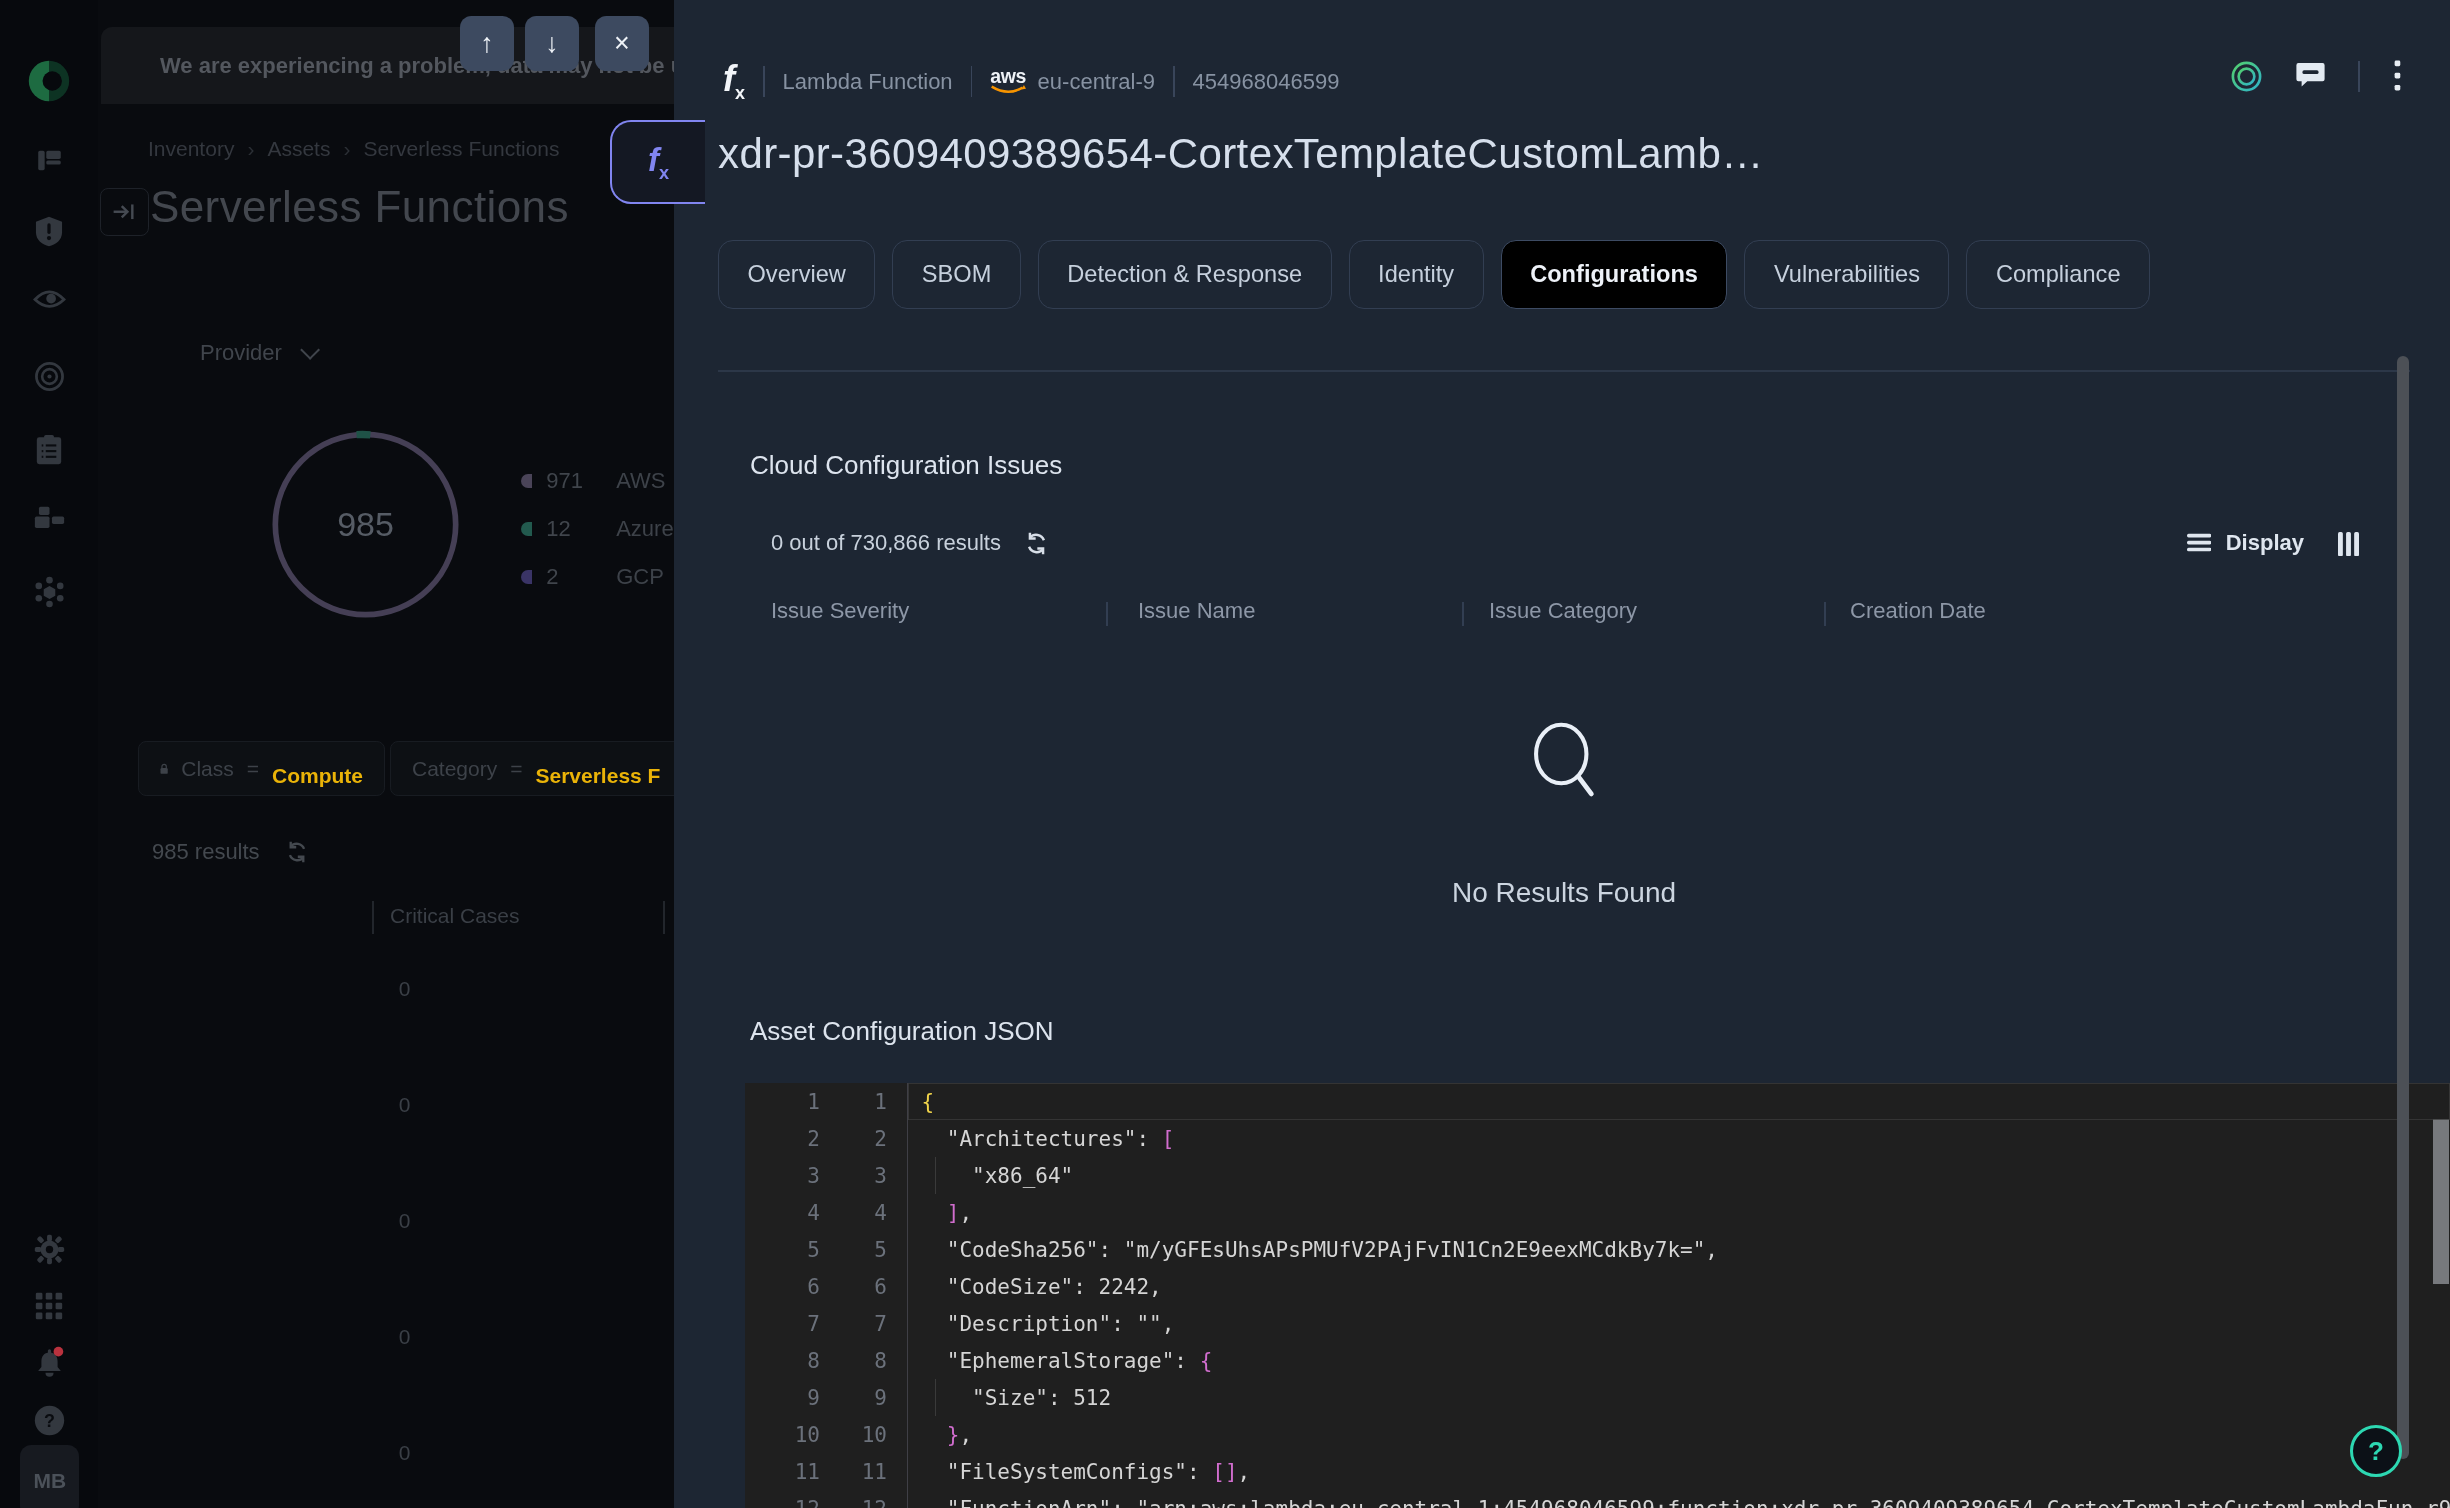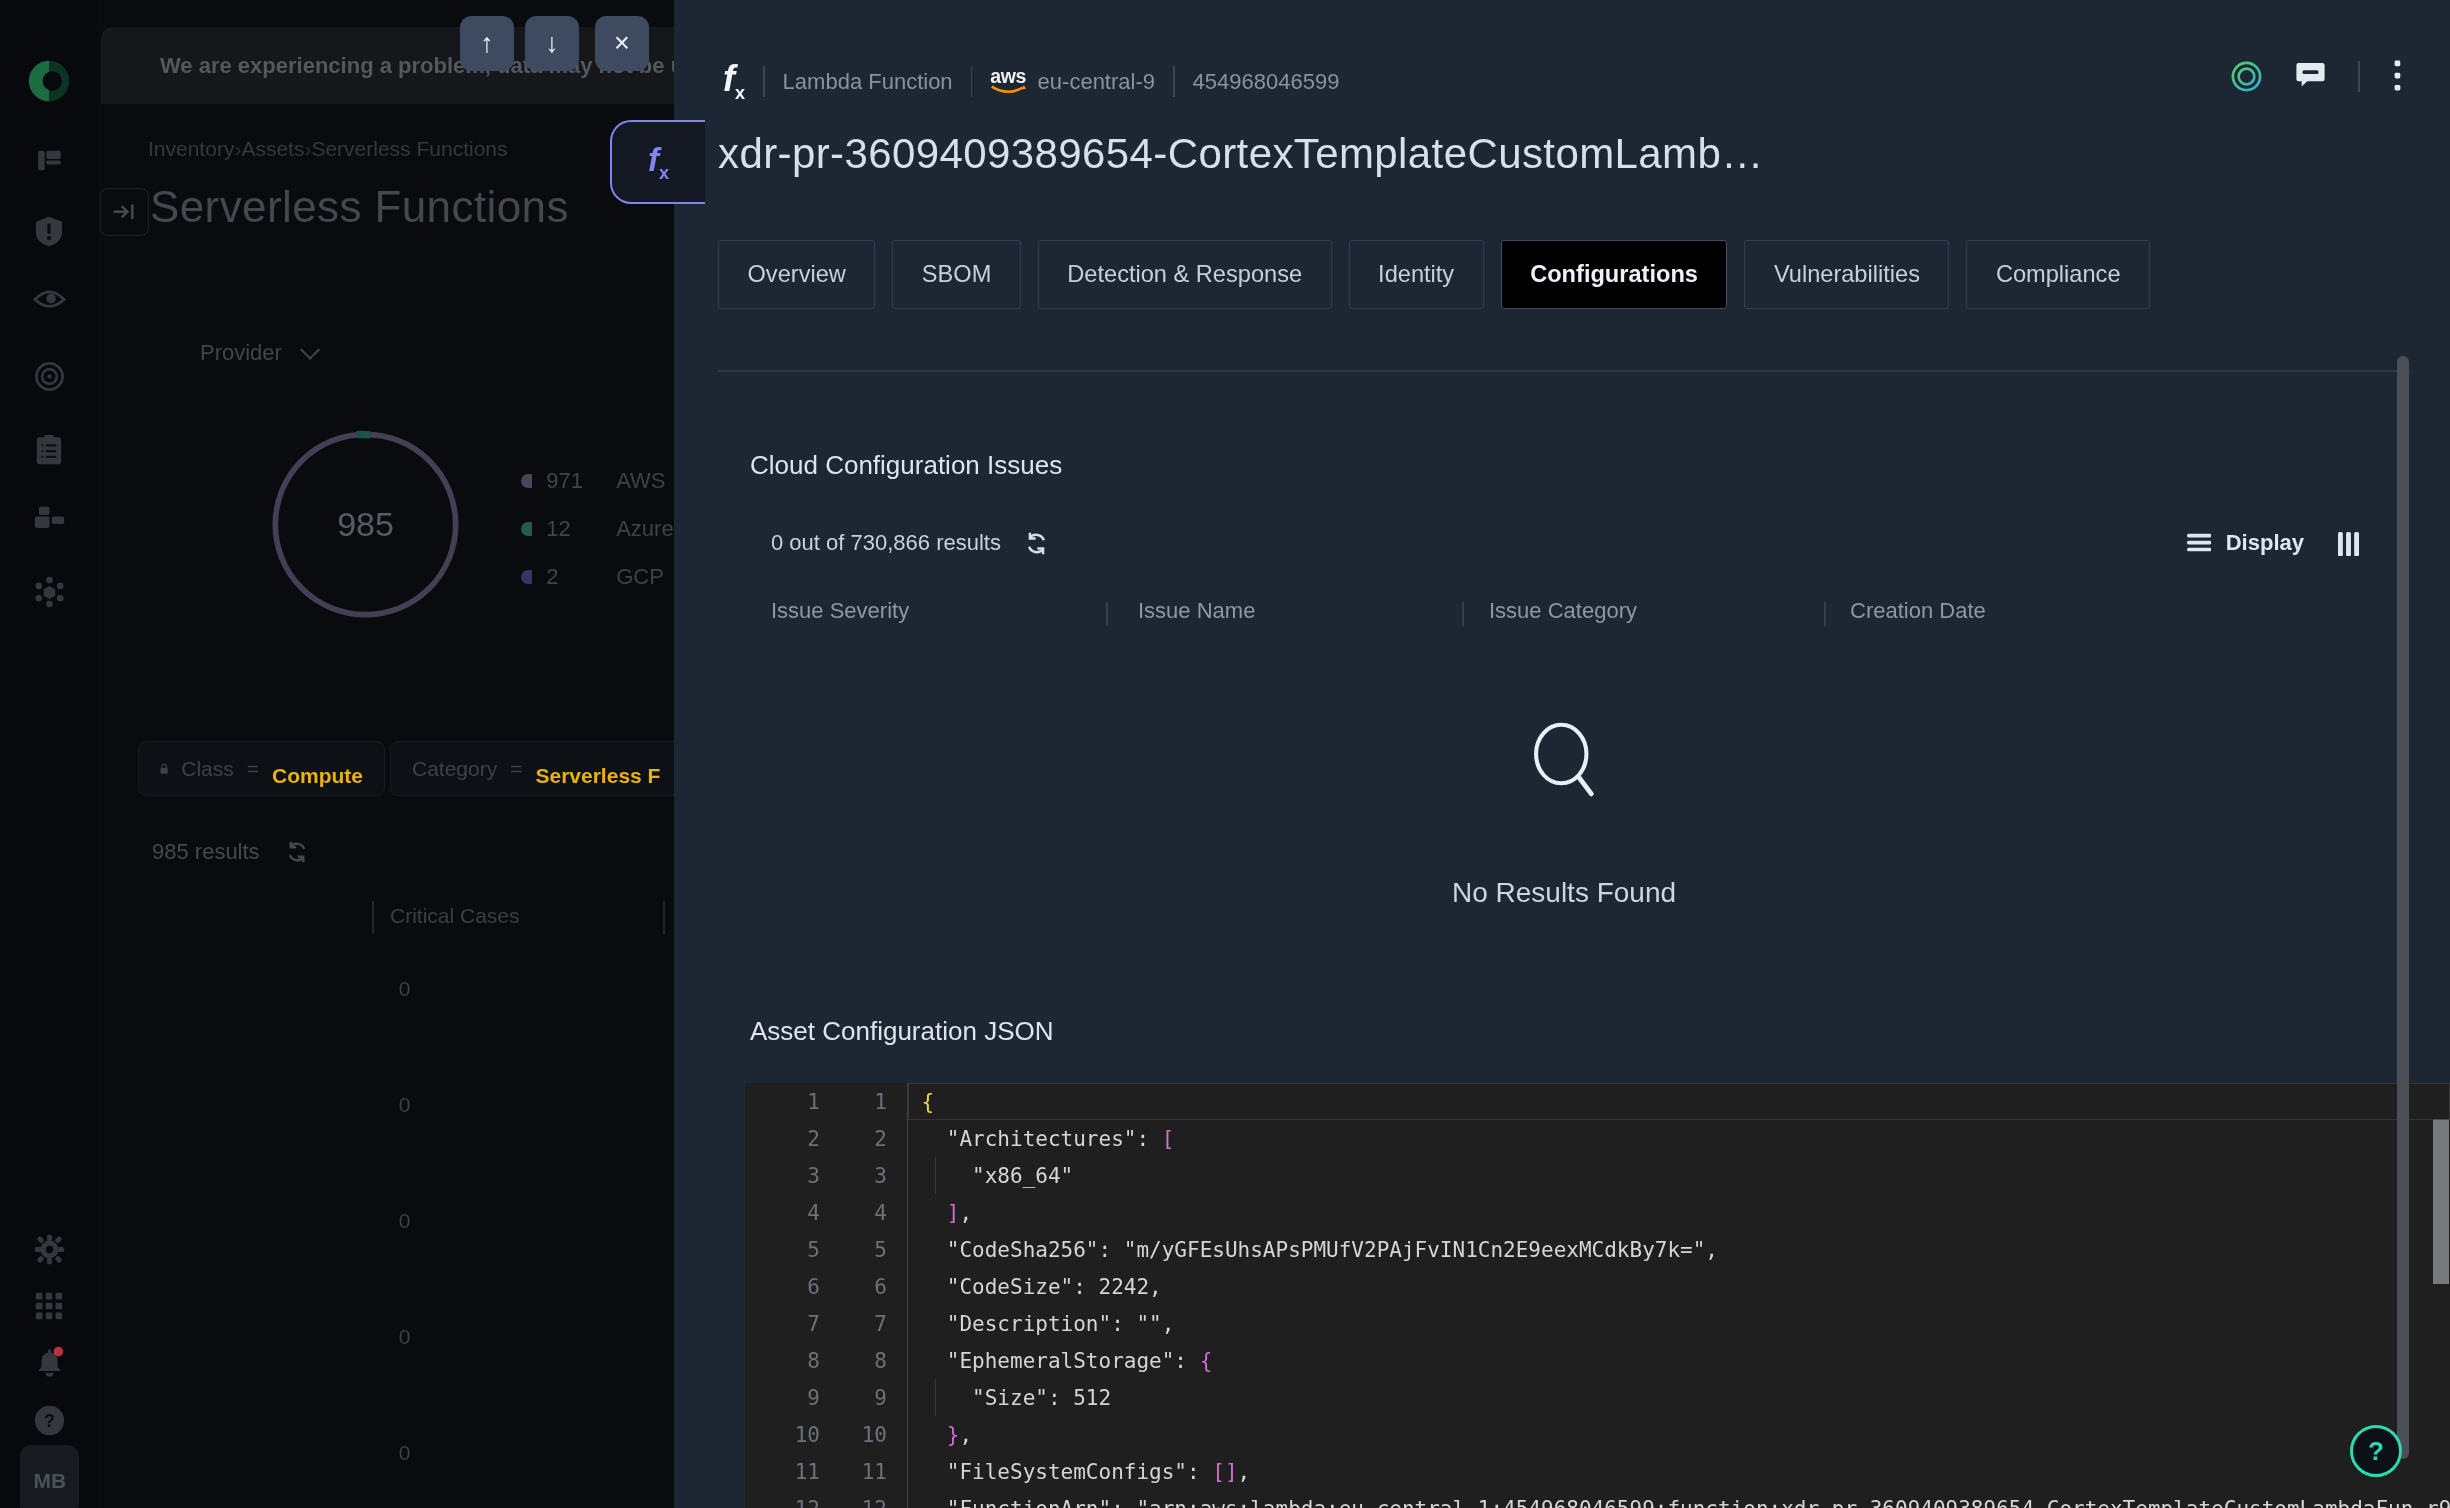--- a/index.html
+++ b/index.html
@@ -9,21 +9,21 @@
 
   
   .rail{left:0;top:0;width:98px;height:1509px;background:#07090d;}
   .rail-icon{position:absolute;left:0;width:98px;display:flex;justify-content:center;}
   .bgpage{left:98px;top:0;right:0;height:1509px;background:#090b0f;}
 
   .banner{left:101px;top:27px;width:587px;height:77px;background:#15171b;border-radius:11.4px 0 0 0;
           display:flex;align-items:center;overflow:hidden;}
   .banner span{padding-left:59px;font-size:22px;font-weight:bold;color:#53575e;white-space:nowrap;}
 
-  .crumbs{left:148px;top:137px;font-size:21px;color:#34383f;display:flex;align-items:flex-start;}
+  .crumbs{left:148px;top:137px;font-size:21px;color:#34383f;display:flex;gap:13px;align-items:flex-start;}
   .crumbs .sep{color:#2b2f35;}
 
   .collapse-btn{left:100px;top:188px;width:47px;height:46px;border:1.2px solid #1e2229;border-radius:8.1px;
                 display:flex;align-items:center;justify-content:center;background:transparent;}
   .bg-title{left:150px;top:182px;font-size:44px;color:#43474e;font-weight:400;letter-spacing:0.4px;}
 
   .provider{left:200px;top:340px;font-size:22px;color:#40454c;display:flex;align-items:center;gap:21px;}
   .chev{width:12.2px;height:12.2px;border-right:2px solid #40454c;border-bottom:2px solid #40454c;
         transform:rotate(45deg);margin-top:-5.7px;}
 
@@ -70,21 +70,21 @@
   .lambda-ic i{font-style:italic;}
   .lambda-ic sub{font-size:.5em;}
   .aws-logo{display:flex;flex-direction:column;align-items:center;margin-right:11.4px;}
   .aws-logo span{color:#eef2f7;font-weight:bold;font-size:19.5px;line-height:16.3px;letter-spacing:-0.4px;}
   .d-actions{position:absolute;right:49px;top:59px;display:flex;align-items:center;gap:33px;}
   .d-actions .vdiv{width:1.6px;height:31px;background:#39455a;}
   .d-title{position:absolute;left:44px;top:130px;font-size:42px;color:#d6dfec;letter-spacing:0.4px;
            white-space:nowrap;}
 
   .tabs{position:absolute;left:44px;top:240px;display:flex;gap:17px;}
-  .tab{height:67px;padding:0 28.5px;border:0.8px solid #323e52;border-radius:3px;background:transparent;
+  .tab{height:67px;padding:0 28.5px;border:0.8px solid #323e52;border-radius:15px;background:transparent;
        display:flex;align-items:center;font-size:23.6px;color:#c6d0dd;white-space:nowrap;}
   .tab.active{background:#000000;border-color:#3d4b63;color:#eef2f8;font-weight:bold;}
   .tabs-divider{position:absolute;left:44px;top:370px;width:1692px;height:1.6px;background:#2c3748;}
 
   .sec-title{font-size:26px;color:#dde4ee;}
   .ci-results{position:absolute;left:97px;top:530px;display:flex;align-items:center;gap:24.4px;
               font-size:22px;color:#c8d1dc;}
   .display-ctl{position:absolute;right:146px;top:530px;display:flex;align-items:center;gap:14.6px;
                font-size:22px;color:#dfe6ef;font-weight:bold;}
   .cols-btn{position:absolute;right:91px;top:532px;}

